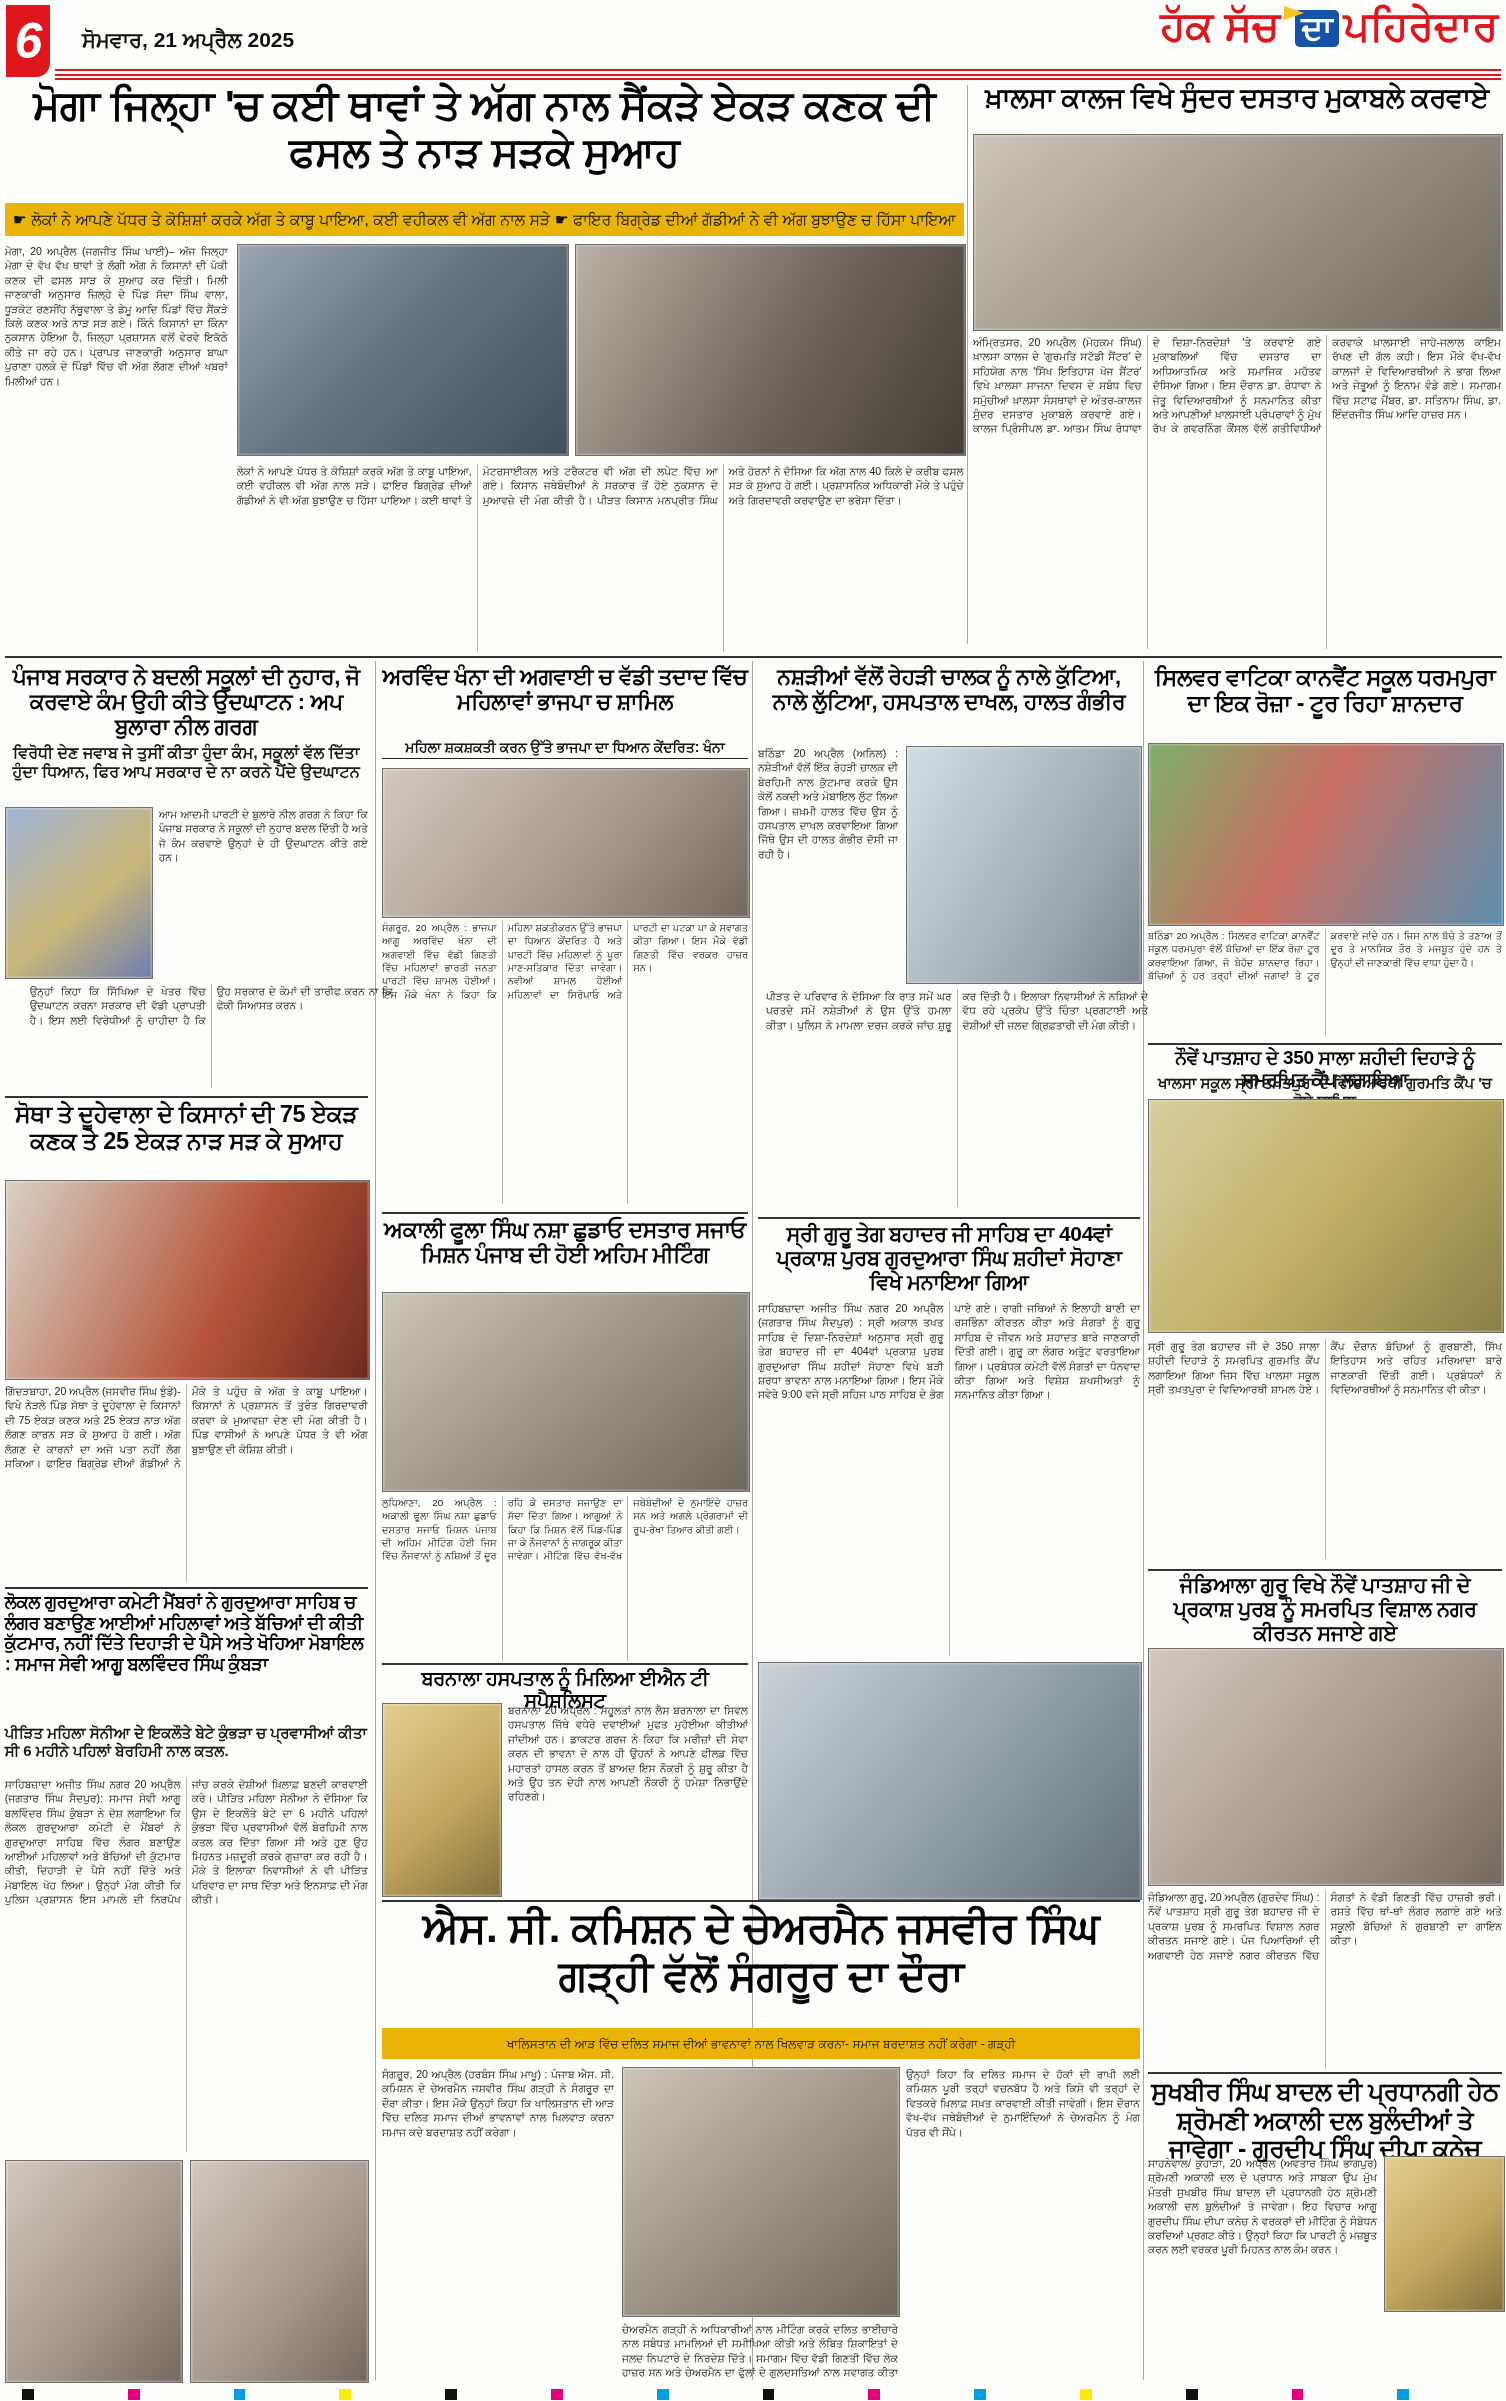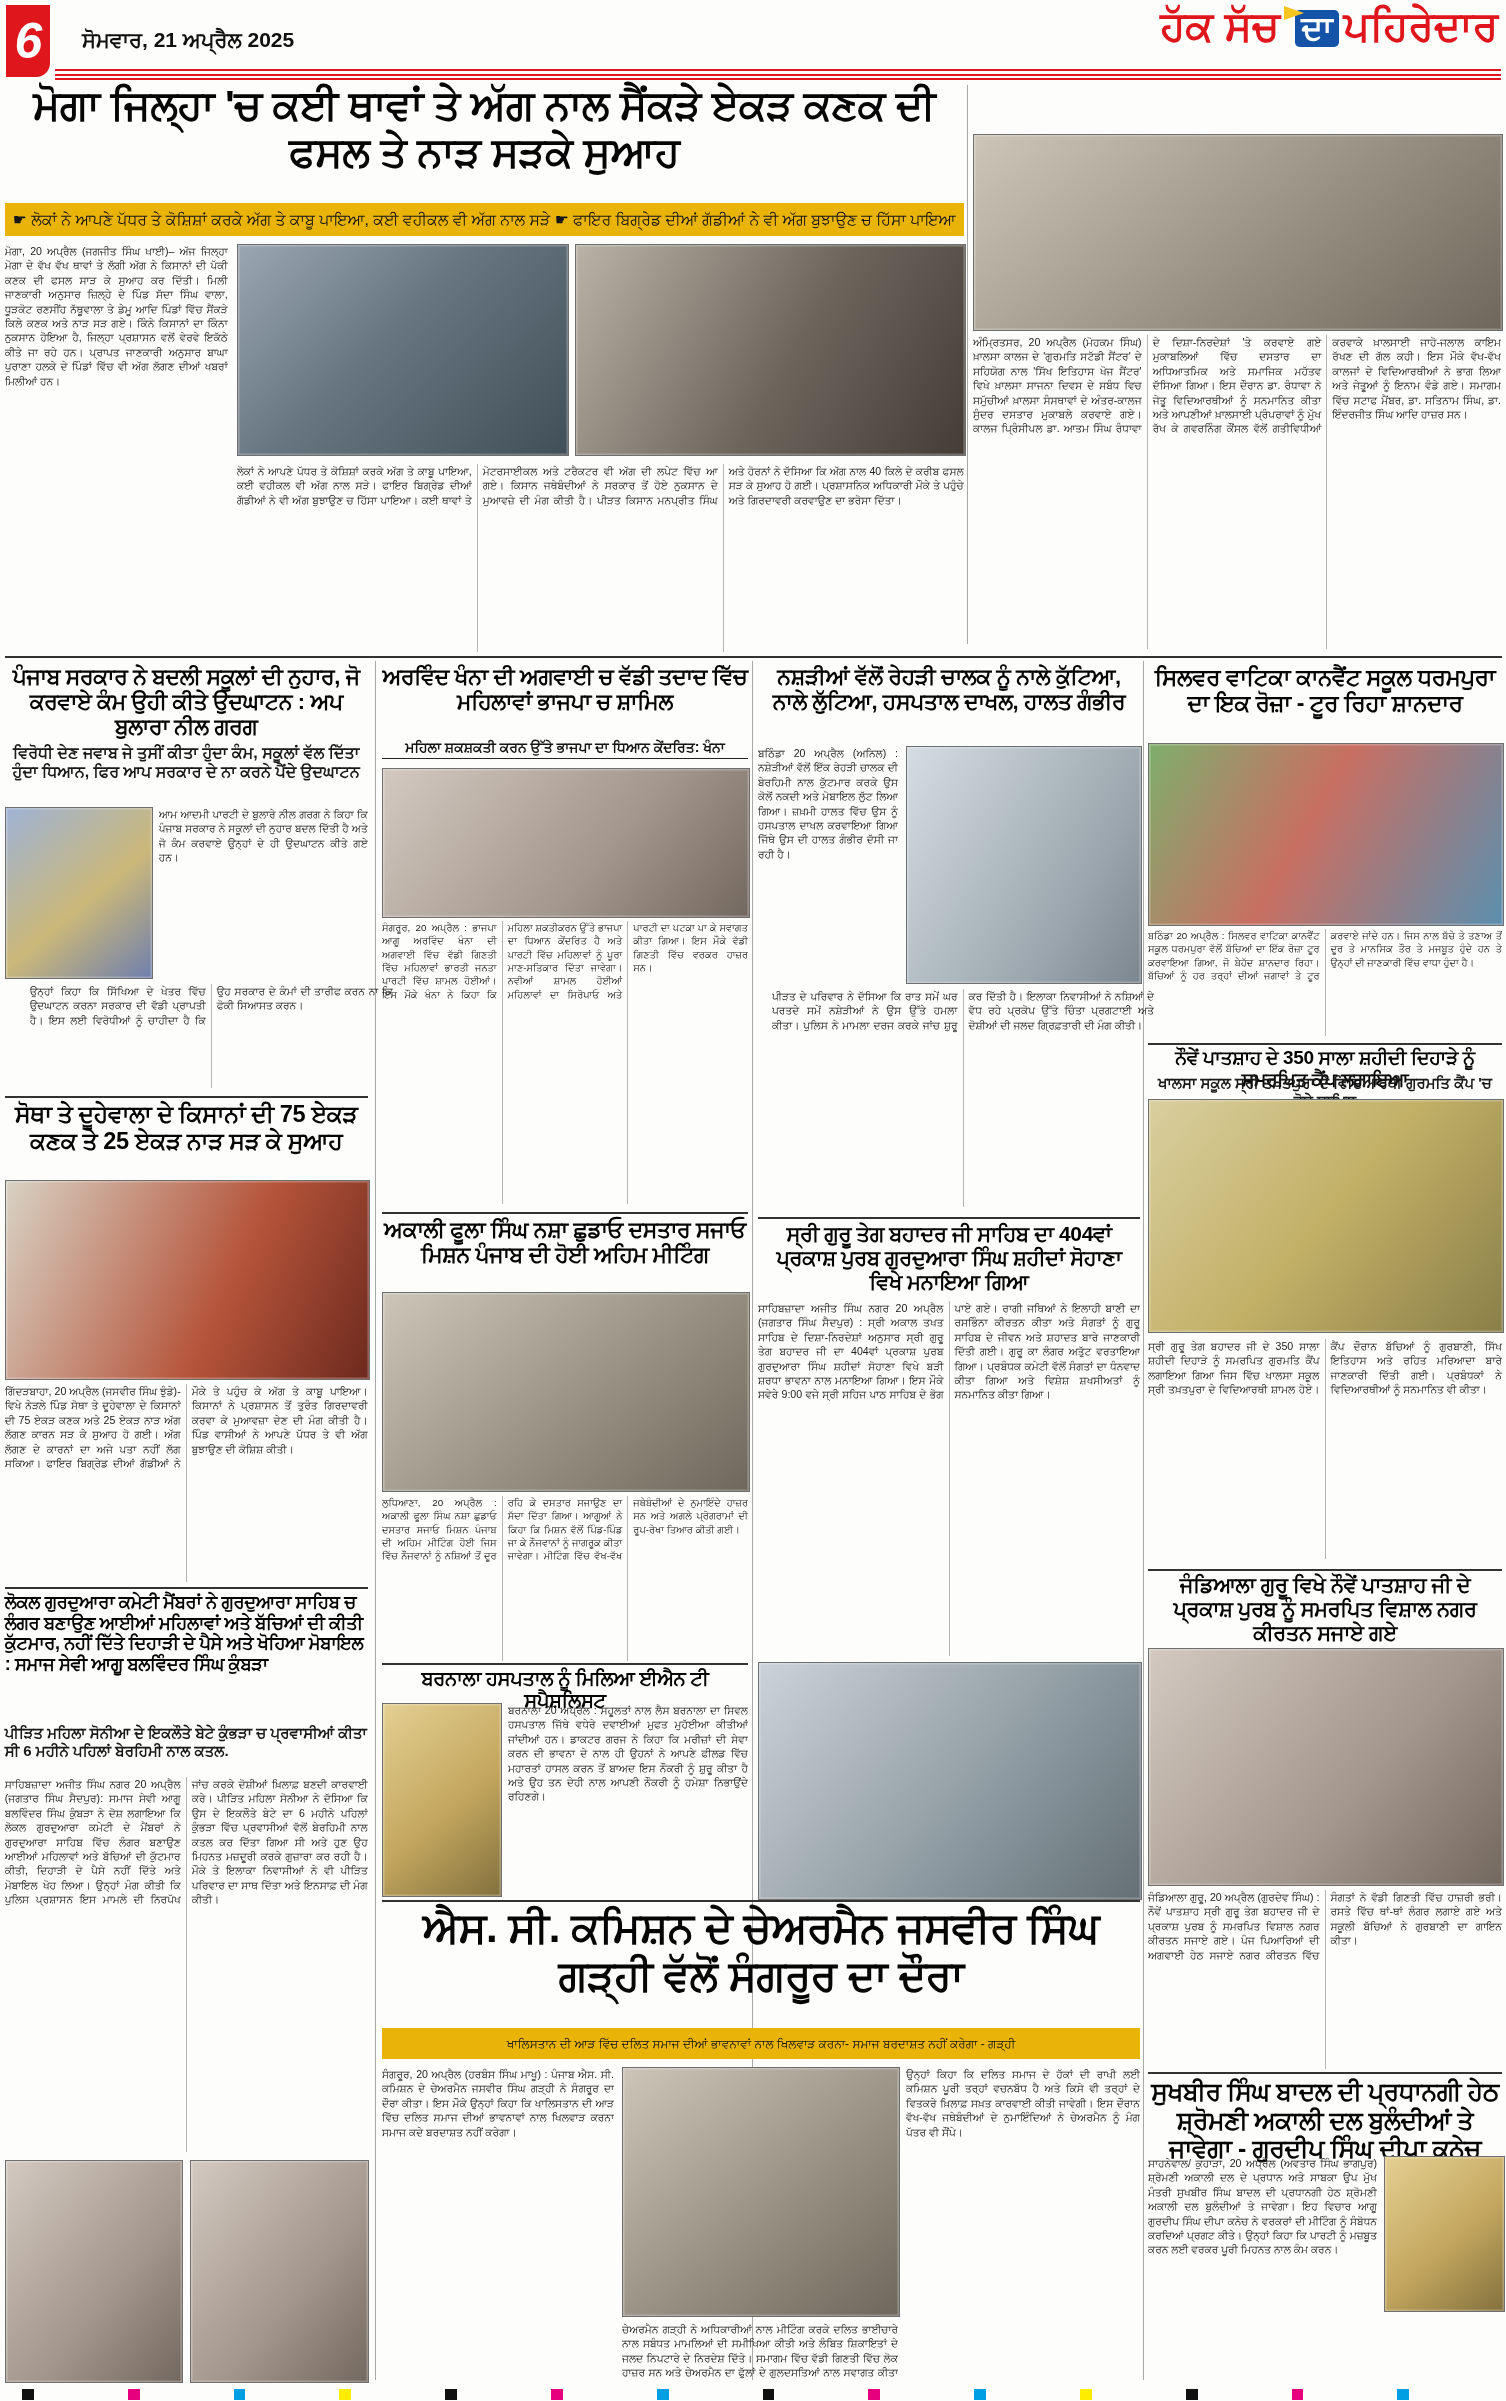--- a/index.html
+++ b/index.html
@@ -65,20 +65,21 @@
 <div class="abs" style="left:4.7px;top:82px;width:959px;height:573px;">
   <div class="hl" style="font-size:41px;">ਮੋਗਾ ਜਿਲ੍ਹਾ 'ਚ ਕਈ ਥਾਵਾਂ ਤੇ ਅੱਗ ਨਾਲ ਸੈਂਕੜੇ ਏਕੜ ਕਣਕ ਦੀ ਫਸਲ ਤੇ ਨਾੜ ਸੜਕੇ ਸੁਆਹ</div>
   <div class="cream" style="position:absolute;left:0;top:121px;width:100%;height:33px;font-size:15.7px;">☛ ਲੋਕਾਂ ਨੇ ਆਪਣੇ ਪੱਧਰ ਤੇ ਕੋਸ਼ਿਸ਼ਾਂ ਕਰਕੇ ਅੱਗ ਤੇ ਕਾਬੂ ਪਾਇਆ, ਕਈ ਵਹੀਕਲ ਵੀ ਅੱਗ ਨਾਲ ਸੜੇ ☛ ਫਾਇਰ ਬਿਗ੍ਰੇਡ ਦੀਆਂ ਗੱਡੀਆਂ ਨੇ ਵੀ ਅੱਗ ਬੁਝਾਉਣ ਚ ਹਿੱਸਾ ਪਾਇਆ</div>
   <div class="bt abs" style="left:0;top:162px;width:223px;height:408px;">ਮੋਗਾ, 20 ਅਪ੍ਰੈਲ (ਜਗਜੀਤ ਸਿੰਘ ਖਾਈ)– ਅੱਜ ਜਿਲ੍ਹਾ ਮੋਗਾ ਦੇ ਵੱਖ ਵੱਖ ਥਾਵਾਂ ਤੇ ਲੱਗੀ ਅੱਗ ਨੇ ਕਿਸਾਨਾਂ ਦੀ ਪੱਕੀ ਕਣਕ ਦੀ ਫਸਲ ਸਾੜ ਕੇ ਸੁਆਹ ਕਰ ਦਿੱਤੀ। ਮਿਲੀ ਜਾਣਕਾਰੀ ਅਨੁਸਾਰ ਜ਼ਿਲ੍ਹੇ ਦੇ ਪਿੰਡ ਸੱਦਾ ਸਿੰਘ ਵਾਲਾ, ਧੂੜਕੋਟ ਰਣਸੀਂਹ ਨੱਥੂਵਾਲਾ ਤੇ ਡੇਮੂ ਆਦਿ ਪਿੰਡਾਂ ਵਿੱਚ ਸੈਂਕੜੇ ਕਿਲੇ ਕਣਕ ਅਤੇ ਨਾੜ ਸੜ ਗਏ। ਕਿੰਨੇ ਕਿਸਾਨਾਂ ਦਾ ਕਿੰਨਾ ਨੁਕਸਾਨ ਹੋਇਆ ਹੈ, ਜਿਲ੍ਹਾ ਪ੍ਰਸ਼ਾਸਨ ਵਲੋਂ ਵੇਰਵੇ ਇਕੱਠੇ ਕੀਤੇ ਜਾ ਰਹੇ ਹਨ। ਪ੍ਰਾਪਤ ਜਾਣਕਾਰੀ ਅਨੁਸਾਰ ਬਾਘਾ ਪੁਰਾਣਾ ਹਲਕੇ ਦੇ ਪਿੰਡਾਂ ਵਿੱਚ ਵੀ ਅੱਗ ਲੱਗਣ ਦੀਆਂ ਖਬਰਾਂ ਮਿਲੀਆਂ ਹਨ।</div>
   <div class="ph ph-tractor abs" style="left:232px;top:162px;width:330px;height:210px;"></div>
   <div class="ph ph-burnt abs" style="left:570px;top:162px;width:389px;height:210px;"></div>
   <div class="bt c3 abs" style="left:232px;top:382px;width:727px;height:188px;">ਲੋਕਾਂ ਨੇ ਆਪਣੇ ਪੱਧਰ ਤੇ ਕੋਸ਼ਿਸ਼ਾਂ ਕਰਕੇ ਅੱਗ ਤੇ ਕਾਬੂ ਪਾਇਆ, ਕਈ ਵਹੀਕਲ ਵੀ ਅੱਗ ਨਾਲ ਸੜੇ। ਫਾਇਰ ਬਿਗ੍ਰੇਡ ਦੀਆਂ ਗੱਡੀਆਂ ਨੇ ਵੀ ਅੱਗ ਬੁਝਾਉਣ ਚ ਹਿੱਸਾ ਪਾਇਆ। ਕਈ ਥਾਵਾਂ ਤੇ ਮੋਟਰਸਾਈਕਲ ਅਤੇ ਟਰੈਕਟਰ ਵੀ ਅੱਗ ਦੀ ਲਪੇਟ ਵਿੱਚ ਆ ਗਏ। ਕਿਸਾਨ ਜਥੇਬੰਦੀਆਂ ਨੇ ਸਰਕਾਰ ਤੋਂ ਹੋਏ ਨੁਕਸਾਨ ਦੇ ਮੁਆਵਜ਼ੇ ਦੀ ਮੰਗ ਕੀਤੀ ਹੈ। ਪੀੜਤ ਕਿਸਾਨ ਮਨਪ੍ਰੀਤ ਸਿੰਘ ਅਤੇ ਹੋਰਨਾਂ ਨੇ ਦੱਸਿਆ ਕਿ ਅੱਗ ਨਾਲ 40 ਕਿਲੇ ਦੇ ਕਰੀਬ ਫਸਲ ਸੜ ਕੇ ਸੁਆਹ ਹੋ ਗਈ। ਪ੍ਰਸ਼ਾਸਨਿਕ ਅਧਿਕਾਰੀ ਮੌਕੇ ਤੇ ਪਹੁੰਚੇ ਅਤੇ ਗਿਰਦਾਵਰੀ ਕਰਵਾਉਣ ਦਾ ਭਰੋਸਾ ਦਿੱਤਾ।</div>
 </div>
 
 <div class="abs" style="left:973px;top:82px;width:528px;height:573px;">
+  <div class="hl" style="font-size:27.5px;">ਖ਼ਾਲਸਾ ਕਾਲਜ ਵਿਖੇ ਸੁੰਦਰ ਦਸਤਾਰ ਮੁਕਾਬਲੇ ਕਰਵਾਏ</div>
   <div class="ph ph-group abs" style="left:0;top:52px;width:528px;height:195px;"></div>
   <div class="bt c3 abs" style="left:0;top:253px;width:528px;height:314px;">
     <span>ਅੰਮ੍ਰਿਤਸਰ, 20 ਅਪ੍ਰੈਲ (ਮੋਹਕਮ ਸਿੰਘ) ਖ਼ਾਲਸਾ ਕਾਲਜ ਦੇ 'ਗੁਰਮਤਿ ਸਟੱਡੀ ਸੈਂਟਰ' ਦੇ ਸਹਿਯੋਗ ਨਾਲ 'ਸਿੱਖ ਇਤਿਹਾਸ ਖੋਜ ਸੈਂਟਰ' ਵਿਖੇ ਖ਼ਾਲਸਾ ਸਾਜਨਾ ਦਿਵਸ ਦੇ ਸਬੰਧ ਵਿਚ ਸਮੁੱਚੀਆਂ ਖ਼ਾਲਸਾ ਸੰਸਥਾਵਾਂ ਦੇ ਅੰਤਰ-ਕਾਲਜ ਸੁੰਦਰ ਦਸਤਾਰ ਮੁਕਾਬਲੇ ਕਰਵਾਏ ਗਏ। ਕਾਲਜ ਪ੍ਰਿੰਸੀਪਲ ਡਾ. ਆਤਮ ਸਿੰਘ ਰੰਧਾਵਾ ਦੇ ਦਿਸ਼ਾ-ਨਿਰਦੇਸ਼ਾਂ 'ਤੇ ਕਰਵਾਏ ਗਏ ਮੁਕਾਬਲਿਆਂ ਵਿੱਚ ਦਸਤਾਰ ਦਾ ਅਧਿਆਤਮਿਕ ਅਤੇ ਸਮਾਜਿਕ ਮਹੱਤਵ ਦੱਸਿਆ ਗਿਆ।</span>
     <span>ਇਸ ਦੌਰਾਨ ਡਾ. ਰੰਧਾਵਾ ਨੇ ਜੇਤੂ ਵਿਦਿਆਰਥੀਆਂ ਨੂੰ ਸਨਮਾਨਿਤ ਕੀਤਾ ਅਤੇ ਆਪਣੀਆਂ ਖ਼ਾਲਸਾਈ ਪ੍ਰੰਪਰਾਵਾਂ ਨੂੰ ਮੁੱਖ ਰੱਖ ਕੇ ਗਵਰਨਿੰਗ ਕੌਂਸਲ ਵੱਲੋਂ ਗਤੀਵਿਧੀਆਂ ਕਰਵਾਕੇ ਖ਼ਾਲਸਾਈ ਜਾਹੋ-ਜਲਾਲ ਕਾਇਮ ਰੱਖਣ ਦੀ ਗੱਲ ਕਹੀ। ਇਸ ਮੌਕੇ ਵੱਖ-ਵੱਖ ਕਾਲਜਾਂ ਦੇ ਵਿਦਿਆਰਥੀਆਂ ਨੇ ਭਾਗ ਲਿਆ ਅਤੇ ਜੇਤੂਆਂ ਨੂੰ ਇਨਾਮ ਵੰਡੇ ਗਏ। ਸਮਾਗਮ ਵਿੱਚ ਸਟਾਫ ਮੈਂਬਰ, ਡਾ. ਸਤਿਨਾਮ ਸਿੰਘ, ਡਾ. ਇੰਦਰਜੀਤ ਸਿੰਘ ਆਦਿ ਹਾਜ਼ਰ ਸਨ।</span>
   </div>
 </div>
 
 <div class="vrule abs" style="left:967px;top:85px;height:559px;"></div>
 <div class="vrule abs" style="left:375px;top:661px;height:1719px;"></div>
 <div class="vrule abs" style="left:752px;top:661px;height:1719px;"></div>
@@ -97,21 +98,21 @@
   <div class="hl" style="font-size:22px;">ਅਰਵਿੰਦ ਖੰਨਾ ਦੀ ਅਗਵਾਈ ਚ ਵੱਡੀ ਤਦਾਦ ਵਿੱਚ ਮਹਿਲਾਵਾਂ ਭਾਜਪਾ ਚ ਸ਼ਾਮਿਲ</div>
   <div class="kick" style="position:absolute;left:0;top:75px;width:100%;font-size:14px;">ਮਹਿਲਾ ਸ਼ਕਸ਼ਕਤੀ ਕਰਨ ਉੱਤੇ ਭਾਜਪਾ ਦਾ ਧਿਆਨ ਕੇਂਦਰਿਤ: ਖੰਨਾ</div>
   <div class="ph ph-women abs" style="left:0;top:104px;width:366px;height:148px;"></div>
   <div class="bt c3 abs" style="left:0;top:257px;width:366px;height:283px;font-size:9.8px;">ਸੰਗਰੂਰ, 20 ਅਪ੍ਰੈਲ : ਭਾਜਪਾ ਆਗੂ ਅਰਵਿੰਦ ਖੰਨਾ ਦੀ ਅਗਵਾਈ ਵਿੱਚ ਵੱਡੀ ਗਿਣਤੀ ਵਿੱਚ ਮਹਿਲਾਵਾਂ ਭਾਰਤੀ ਜਨਤਾ ਪਾਰਟੀ ਵਿੱਚ ਸ਼ਾਮਲ ਹੋਈਆਂ। ਇਸ ਮੌਕੇ ਖੰਨਾ ਨੇ ਕਿਹਾ ਕਿ ਮਹਿਲਾ ਸ਼ਕਤੀਕਰਨ ਉੱਤੇ ਭਾਜਪਾ ਦਾ ਧਿਆਨ ਕੇਂਦਰਿਤ ਹੈ ਅਤੇ ਪਾਰਟੀ ਵਿੱਚ ਮਹਿਲਾਵਾਂ ਨੂੰ ਪੂਰਾ ਮਾਣ-ਸਤਿਕਾਰ ਦਿੱਤਾ ਜਾਵੇਗਾ। ਨਵੀਆਂ ਸ਼ਾਮਲ ਹੋਈਆਂ ਮਹਿਲਾਵਾਂ ਦਾ ਸਿਰੋਪਾਓ ਅਤੇ ਪਾਰਟੀ ਦਾ ਪਟਕਾ ਪਾ ਕੇ ਸਵਾਗਤ ਕੀਤਾ ਗਿਆ। ਇਸ ਮੌਕੇ ਵੱਡੀ ਗਿਣਤੀ ਵਿੱਚ ਵਰਕਰ ਹਾਜ਼ਰ ਸਨ।</div>
 </div>
 
 <div class="abs" style="left:758px;top:664px;width:382px;height:550px;">
   <div class="hl" style="font-size:22px;">ਨਸ਼ੜੀਆਂ ਵੱਲੋਂ ਰੇਹੜੀ ਚਾਲਕ ਨੂੰ ਨਾਲੇ ਕੁੱਟਿਆ, ਨਾਲੇ ਲੁੱਟਿਆ, ਹਸਪਤਾਲ ਦਾਖਲ, ਹਾਲਤ ਗੰਭੀਰ</div>
   <div class="bt abs" style="left:0;top:82px;width:140px;height:236px;">ਬਠਿੰਡਾ 20 ਅਪ੍ਰੈਲ (ਅਨਿਲ) : ਨਸ਼ੇੜੀਆਂ ਵੱਲੋਂ ਇੱਕ ਰੇਹੜੀ ਚਾਲਕ ਦੀ ਬੇਰਹਿਮੀ ਨਾਲ ਕੁੱਟਮਾਰ ਕਰਕੇ ਉਸ ਕੋਲੋਂ ਨਕਦੀ ਅਤੇ ਮੋਬਾਇਲ ਲੁੱਟ ਲਿਆ ਗਿਆ। ਜ਼ਖ਼ਮੀ ਹਾਲਤ ਵਿੱਚ ਉਸ ਨੂੰ ਹਸਪਤਾਲ ਦਾਖਲ ਕਰਵਾਇਆ ਗਿਆ ਜਿੱਥੇ ਉਸ ਦੀ ਹਾਲਤ ਗੰਭੀਰ ਦੱਸੀ ਜਾ ਰਹੀ ਹੈ।</div>
   <div class="ph ph-hosp abs" style="left:148px;top:82px;width:234px;height:236px;"></div>
-  <div class="bt c2 abs" style="left:14px;top:325px;width:382px;height:218px;">ਪੀੜਤ ਦੇ ਪਰਿਵਾਰ ਨੇ ਦੱਸਿਆ ਕਿ ਰਾਤ ਸਮੇਂ ਘਰ ਪਰਤਦੇ ਸਮੇਂ ਨਸ਼ੇੜੀਆਂ ਨੇ ਉਸ ਉੱਤੇ ਹਮਲਾ ਕੀਤਾ। ਪੁਲਿਸ ਨੇ ਮਾਮਲਾ ਦਰਜ ਕਰਕੇ ਜਾਂਚ ਸ਼ੁਰੂ ਕਰ ਦਿੱਤੀ ਹੈ। ਇਲਾਕਾ ਨਿਵਾਸੀਆਂ ਨੇ ਨਸ਼ਿਆਂ ਦੇ ਵੱਧ ਰਹੇ ਪ੍ਰਕੋਪ ਉੱਤੇ ਚਿੰਤਾ ਪ੍ਰਗਟਾਈ ਅਤੇ ਦੋਸ਼ੀਆਂ ਦੀ ਜਲਦ ਗ੍ਰਿਫ਼ਤਾਰੀ ਦੀ ਮੰਗ ਕੀਤੀ।</div>
+  <div class="bt c2 abs" style="left:8px;top:325px;width:382px;height:218px;">ਪੀੜਤ ਦੇ ਪਰਿਵਾਰ ਨੇ ਦੱਸਿਆ ਕਿ ਰਾਤ ਸਮੇਂ ਘਰ ਪਰਤਦੇ ਸਮੇਂ ਨਸ਼ੇੜੀਆਂ ਨੇ ਉਸ ਉੱਤੇ ਹਮਲਾ ਕੀਤਾ। ਪੁਲਿਸ ਨੇ ਮਾਮਲਾ ਦਰਜ ਕਰਕੇ ਜਾਂਚ ਸ਼ੁਰੂ ਕਰ ਦਿੱਤੀ ਹੈ। ਇਲਾਕਾ ਨਿਵਾਸੀਆਂ ਨੇ ਨਸ਼ਿਆਂ ਦੇ ਵੱਧ ਰਹੇ ਪ੍ਰਕੋਪ ਉੱਤੇ ਚਿੰਤਾ ਪ੍ਰਗਟਾਈ ਅਤੇ ਦੋਸ਼ੀਆਂ ਦੀ ਜਲਦ ਗ੍ਰਿਫ਼ਤਾਰੀ ਦੀ ਮੰਗ ਕੀਤੀ।</div>
 </div>
 
 <div class="abs" style="left:1148px;top:664px;width:354px;height:375px;">
   <div class="hl" style="font-size:23px;">ਸਿਲਵਰ ਵਾਟਿਕਾ ਕਾਨਵੈਂਟ ਸਕੂਲ ਧਰਮਪੁਰਾ ਦਾ ਇਕ ਰੋਜ਼ਾ - ਟੂਰ ਰਿਹਾ ਸ਼ਾਨਦਾਰ</div>
   <div class="ph ph-play abs" style="left:0;top:79px;width:354px;height:181px;"></div>
   <div class="bt c2 abs" style="left:0;top:265px;width:354px;height:107px;font-size:9.8px;">ਬਠਿੰਡਾ 20 ਅਪ੍ਰੈਲ : ਸਿਲਵਰ ਵਾਟਿਕਾ ਕਾਨਵੈਂਟ ਸਕੂਲ ਧਰਮਪੁਰਾ ਵੱਲੋਂ ਬੱਚਿਆਂ ਦਾ ਇੱਕ ਰੋਜ਼ਾ ਟੂਰ ਕਰਵਾਇਆ ਗਿਆ, ਜੋ ਬੇਹੱਦ ਸ਼ਾਨਦਾਰ ਰਿਹਾ। ਬੱਚਿਆਂ ਨੂੰ ਹਰ ਤਰ੍ਹਾਂ ਦੀਆਂ ਜਗਾਵਾਂ ਤੇ ਟੂਰ ਕਰਵਾਏ ਜਾਂਦੇ ਹਨ। ਜਿਸ ਨਾਲ ਬੱਚੇ ਤੇ ਤਣਾਅ ਤੋਂ ਦੂਰ ਤੇ ਮਾਨਸਿਕ ਤੌਰ ਤੇ ਮਜਬੂਤ ਹੁੰਦੇ ਹਨ ਤੇ ਉਨ੍ਹਾਂ ਦੀ ਜਾਣਕਾਰੀ ਵਿੱਚ ਵਾਧਾ ਹੁੰਦਾ ਹੈ।</div>
 </div>
 
 <div class="hrule abs" style="left:1148px;top:1043px;width:354px;"></div>
 <div class="abs" style="left:1148px;top:1047px;width:354px;height:517px;">

